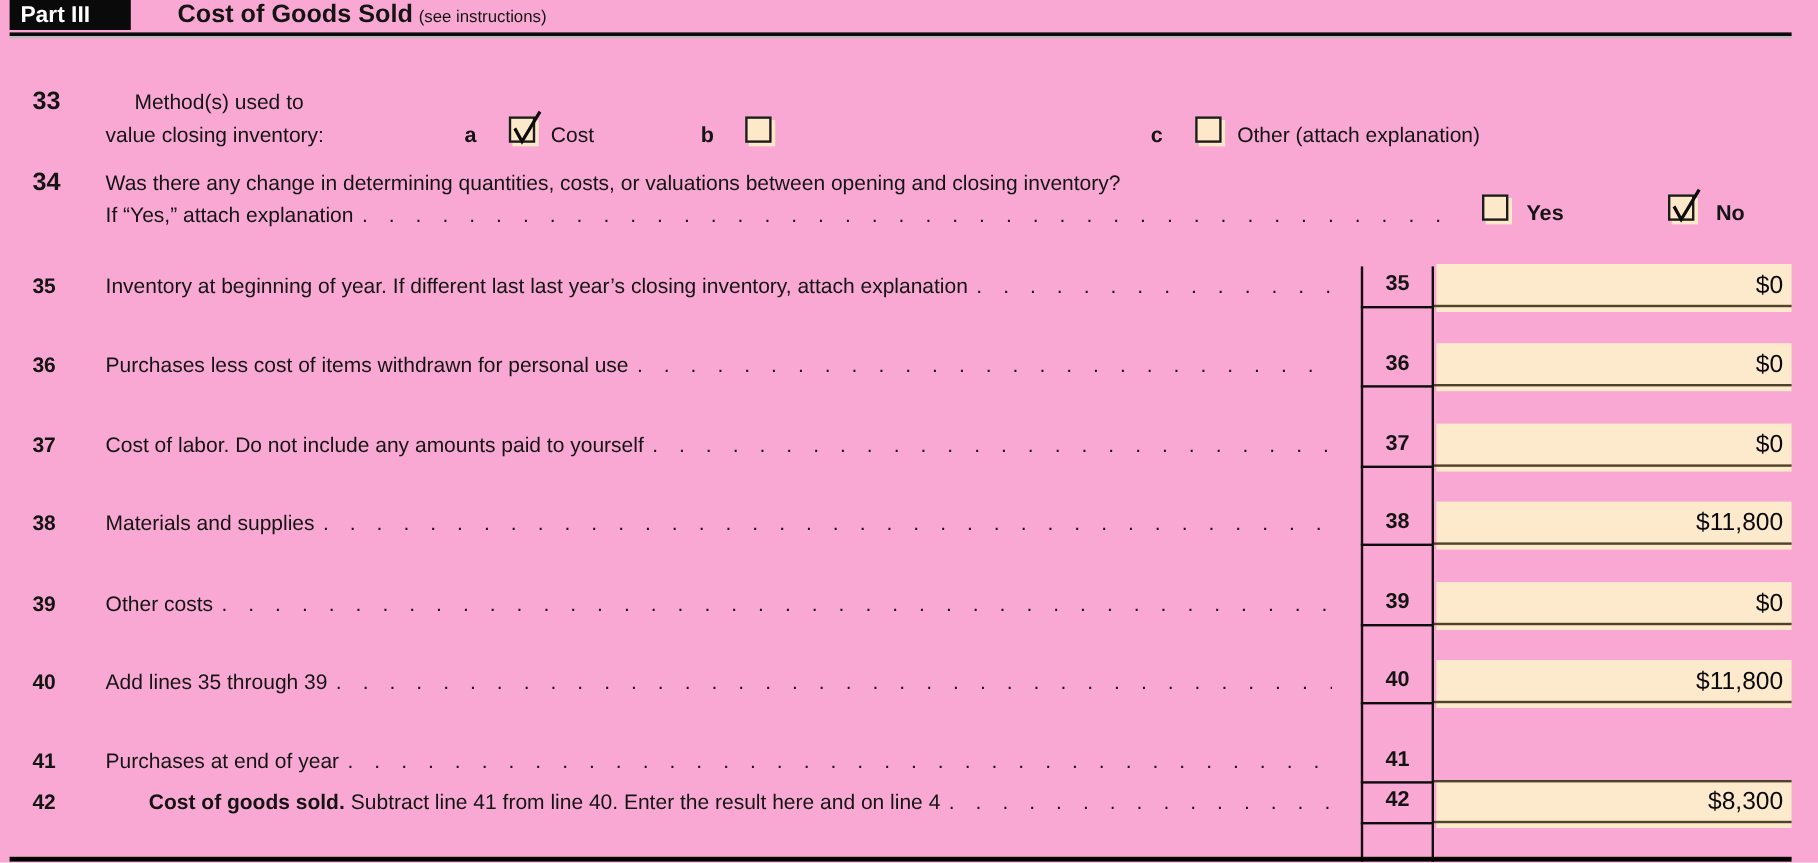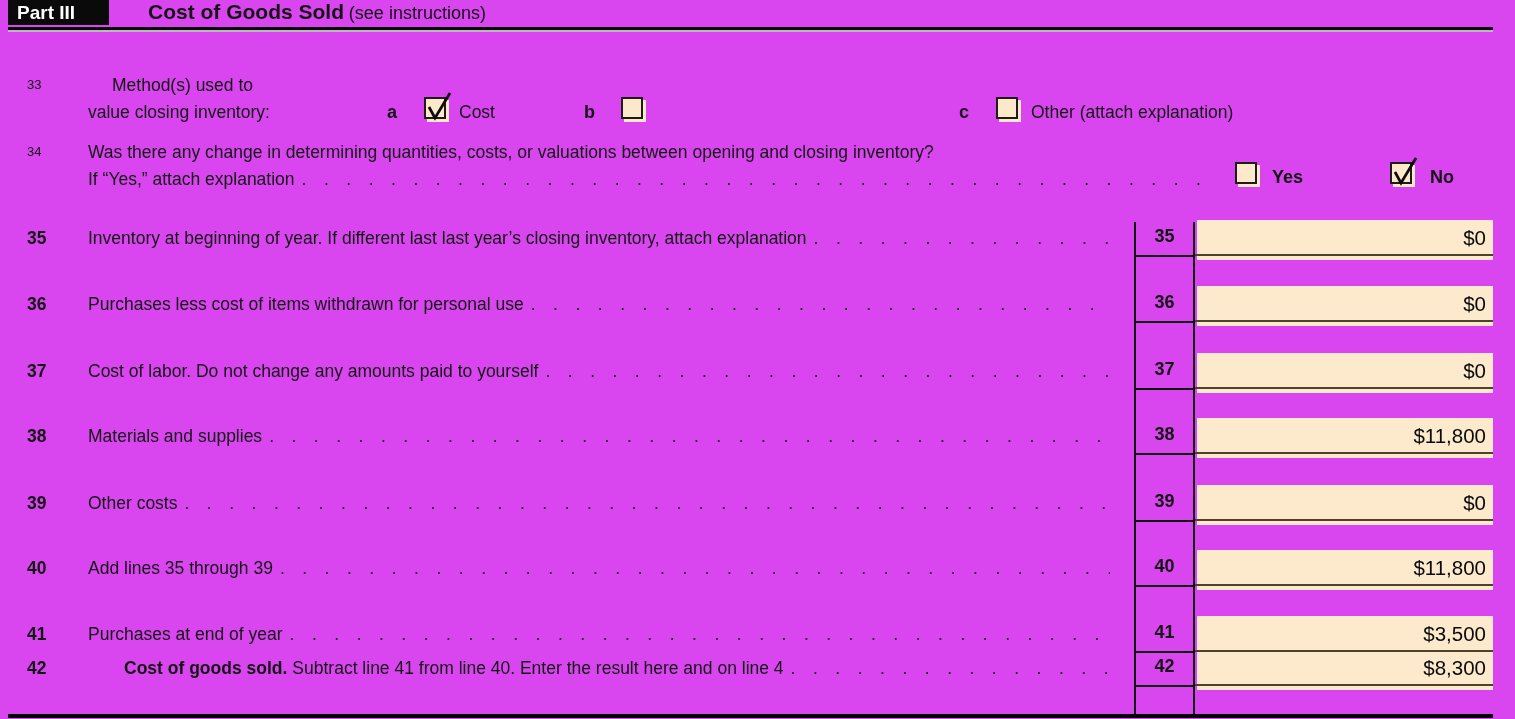--- a/index.html
+++ b/index.html
@@ -1,37 +1,37 @@
 <!DOCTYPE html>
 <html><head>
 <meta charset="utf-8">
 <style>
   html,body{margin:0;padding:0;background:#fff;}
   .page{
     position:relative; width:1515px; height:719px; overflow:hidden;
-    background:#d946ef; color:#141414;
+    background:#f9a8d4; color:#141414;
     font-family:"Liberation Sans","DejaVu Sans",sans-serif;
     font-size:17.5px; line-height:26px;
   }
   .abs{position:absolute;}
 
   
   .part-box{
     left:8px; top:0; width:101px; height:25px;
     background:#0a0a0a; color:#fff; font-weight:bold; font-size:19px;
     line-height:25px; padding-left:9px; box-sizing:border-box;
   }
   .hdr-title{left:148px; top:-1px; line-height:26px; white-space:nowrap;}
   .hdr-title .t1{font-weight:bold; font-size:21px;}
-  .hdr-title .t2{font-size:18px;}
+  .hdr-title .t2{font-size:14px;}
   .hdr-rule{left:8px; top:27px; width:1485px; height:2.5px; background:#0a0a0a;
     box-shadow:0 2px 0 #b9b9b9;}
 
   
-  .linenum{font-weight:normal; font-size:13px;}
+  .linenum{font-weight:bold; font-size:21px;}
   .blbl{font-weight:bold; font-size:18px;}
   .dots{
     flex:1 1 0; min-width:0; overflow:hidden; white-space:nowrap;
     letter-spacing:17.5px; margin-left:7px; color:#161616;
   }
 
   
   .checkbox{
     position:absolute; width:22px; height:22px; box-sizing:border-box;
     border:2px solid #1c1c1c; background:#FDE8CA;
@@ -147,21 +147,21 @@
     <div class="sep-amt"></div>
     <div class="amountbox">
       <span>$0</span>
     </div>
   </div>
 
   <div class="row" style="top:323px; height:67px;">
     <div class="desc">
       <span class="num">37</span>
 
-      <span>Cost of labor. Do not change any amounts paid to yourself</span>
+      <span>Cost of labor. Do not include any amounts paid to yourself</span>
       <span class="dots">..........................................................................................</span>
     </div>
     <span class="cellnum">37</span>
     <div class="sep-num"></div>
     <div class="sep-amt"></div>
     <div class="amountbox">
       <span>$0</span>
     </div>
   </div>
 
@@ -213,23 +213,20 @@
   <div class="row" style="top:587px; height:66px;">
     <div class="desc">
       <span class="num">41</span>
 
       <span>Purchases at end of year</span>
       <span class="dots">..........................................................................................</span>
     </div>
     <span class="cellnum">41</span>
     <div class="sep-num"></div>
     <div class="sep-amt"></div>
-    <div class="amountbox">
-      <span>$3,500</span>
-    </div>
   </div>
 
   <div class="row" style="top:622px; height:65px;">
     <div class="desc">
       <span class="num">42</span>
       <span class="bp">Cost of goods sold.</span>
       <span>Subtract line 41 from line 40. Enter the result here and on line 4</span>
       <span class="dots">..........................................................................................</span>
     </div>
     <span class="cellnum">42</span>

